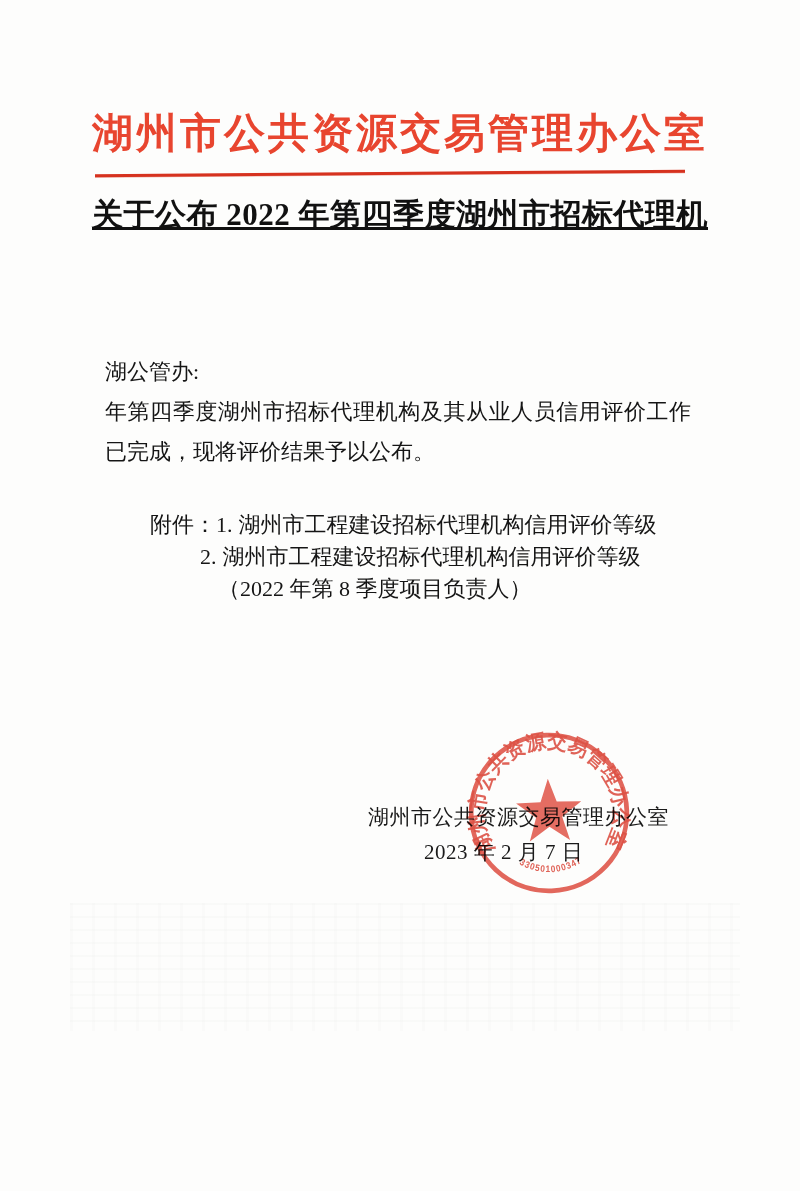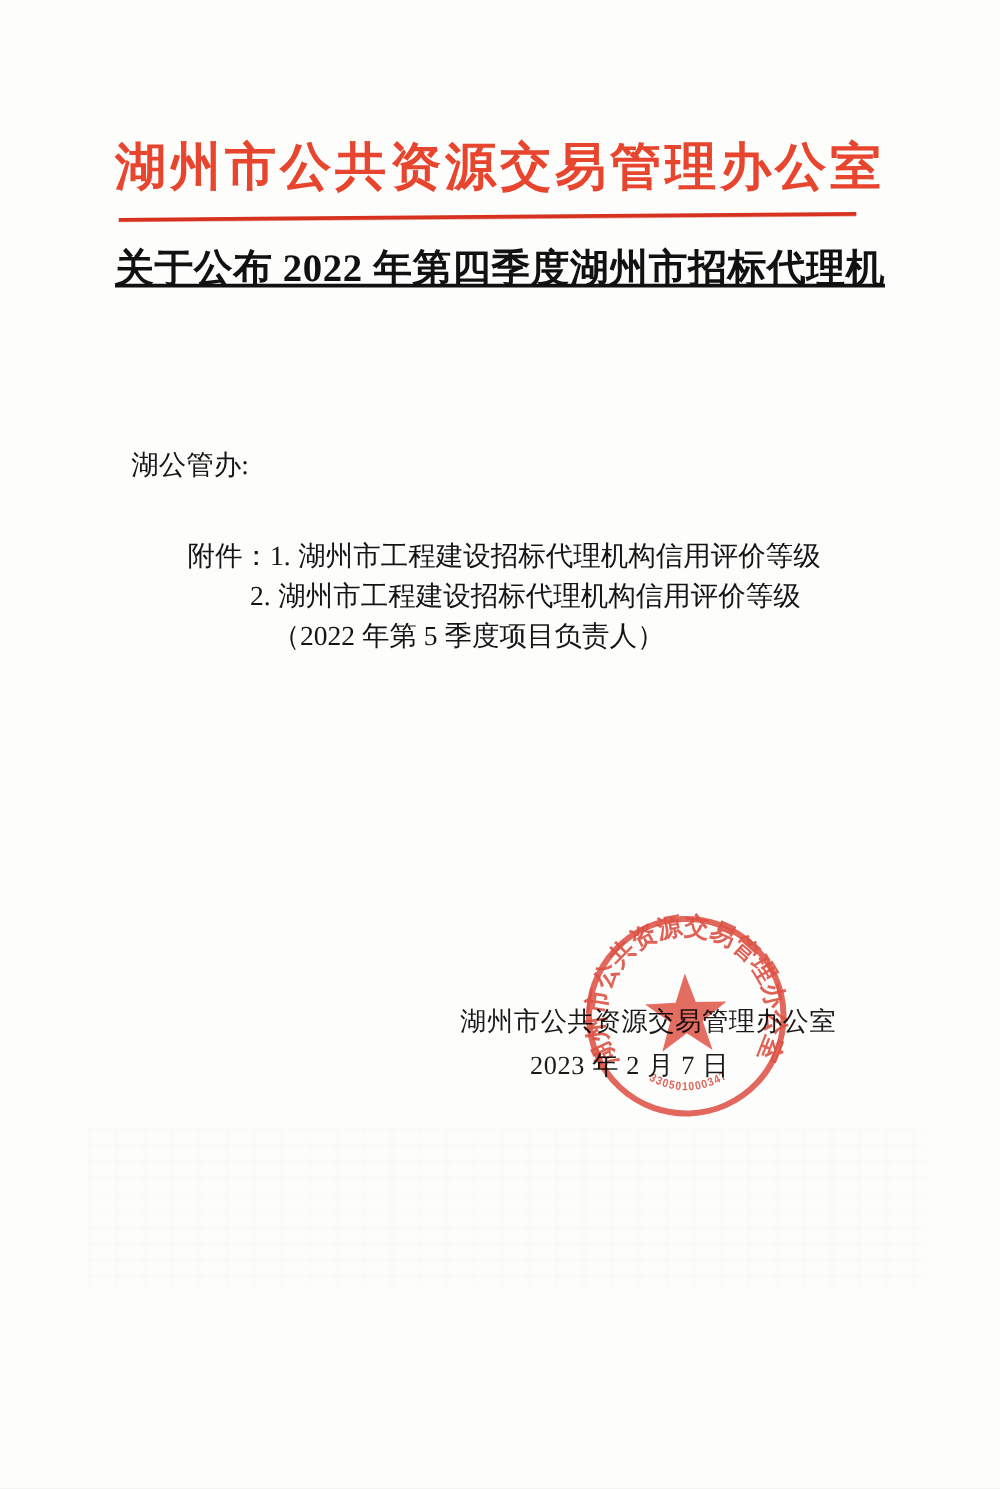--- a/index.html
+++ b/index.html
@@ -72,30 +72,32 @@
   <div class="red-rule"></div>
 
   <h1 class="doc-title">
     <span class="title-line">关于公布 2022 年第四季度湖州市招标代理机</span>
   </h1>
 
   <main class="body-block">
     <div class="salutation">湖公管办:</div>
 
     <div class="para">
+      <div class="pline j">年第四季度湖州市招标代理机构及其从业人员信用评价工作</div>
+      <div class="pline">已完成，现将评价结果予以公布。</div>
     </div>
 
     <div class="attachments">
       <div class="aline a1">
         <span>附件：</span><span class="ano">1.</span><span>湖州市工程建设招标代理机构信用评价等级</span>
       </div>
       <div class="aline a3">
         <span class="ano">2.</span><span>湖州市工程建设招标代理机构信用评价等级</span>
       </div>
-      <div class="aline a4">（2022 年第 5 季度项目负责人）</div>
+      <div class="aline a4">（2022 年第 8 季度项目负责人）</div>
     </div>
   </main>
 
   <div class="sig-org">湖州市公共资源交易管理办公室</div>
   <div class="sig-date">2023 年 2 月 7 日</div>
 
   <div class="stamp">
     <svg viewBox="0 0 160 160" aria-hidden="true">
       <defs>
         <path id="arcTop" d="M 28.4 116.2 A 63 63 0 1 1 131.6 116.2" fill="none"></path>

